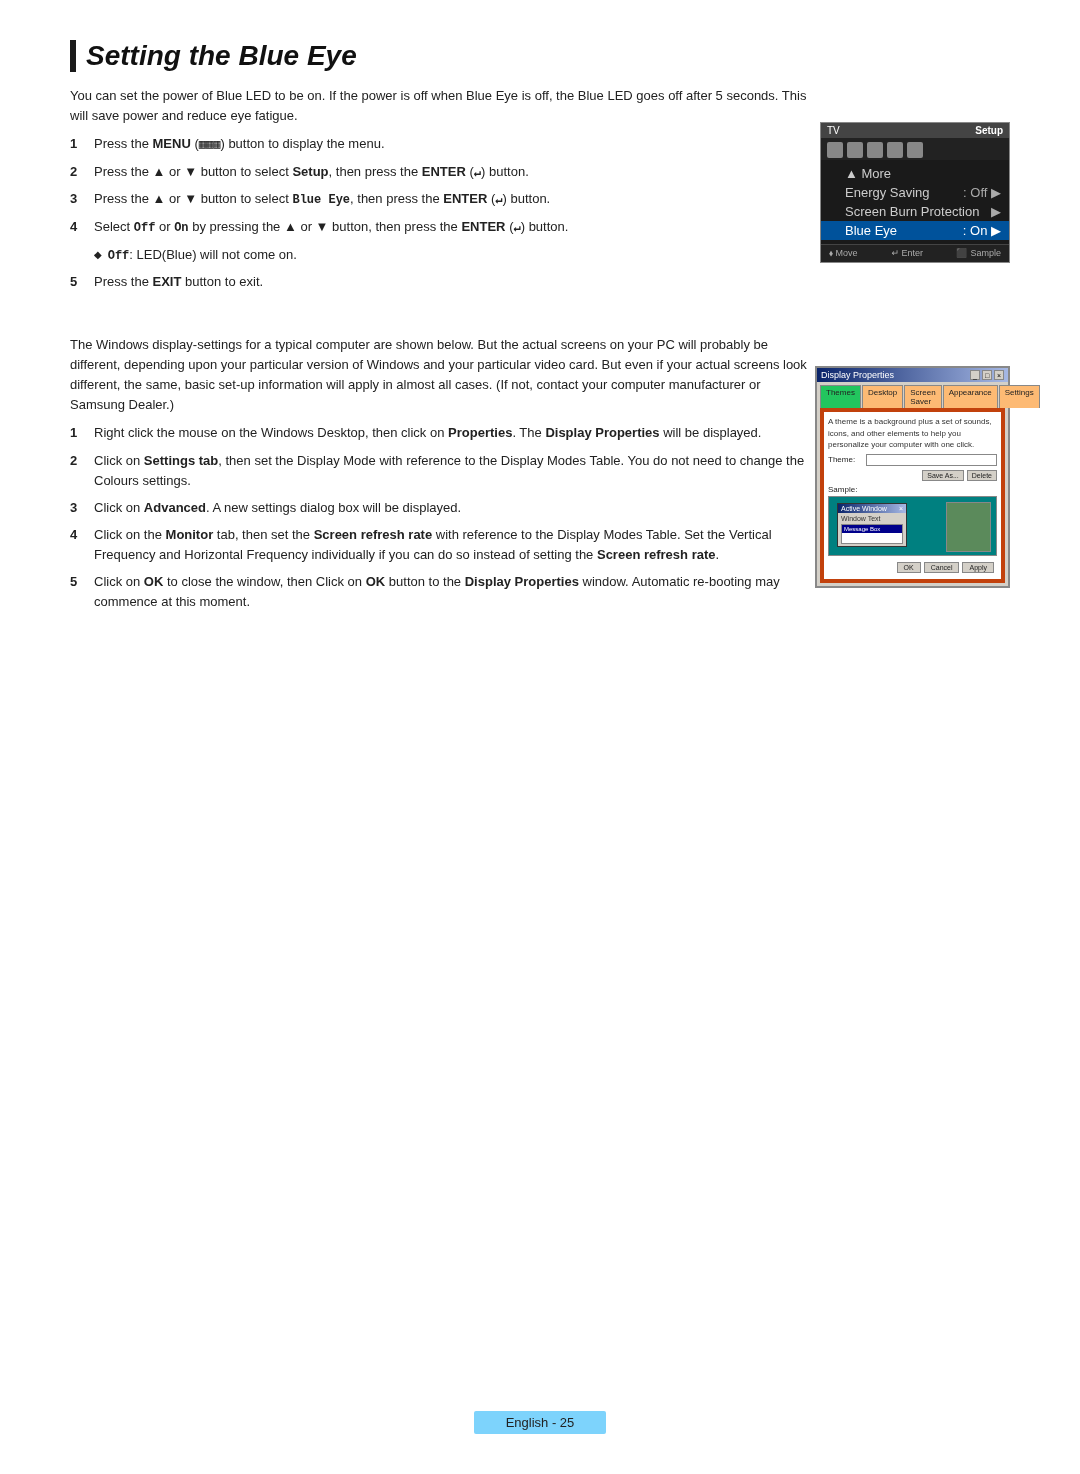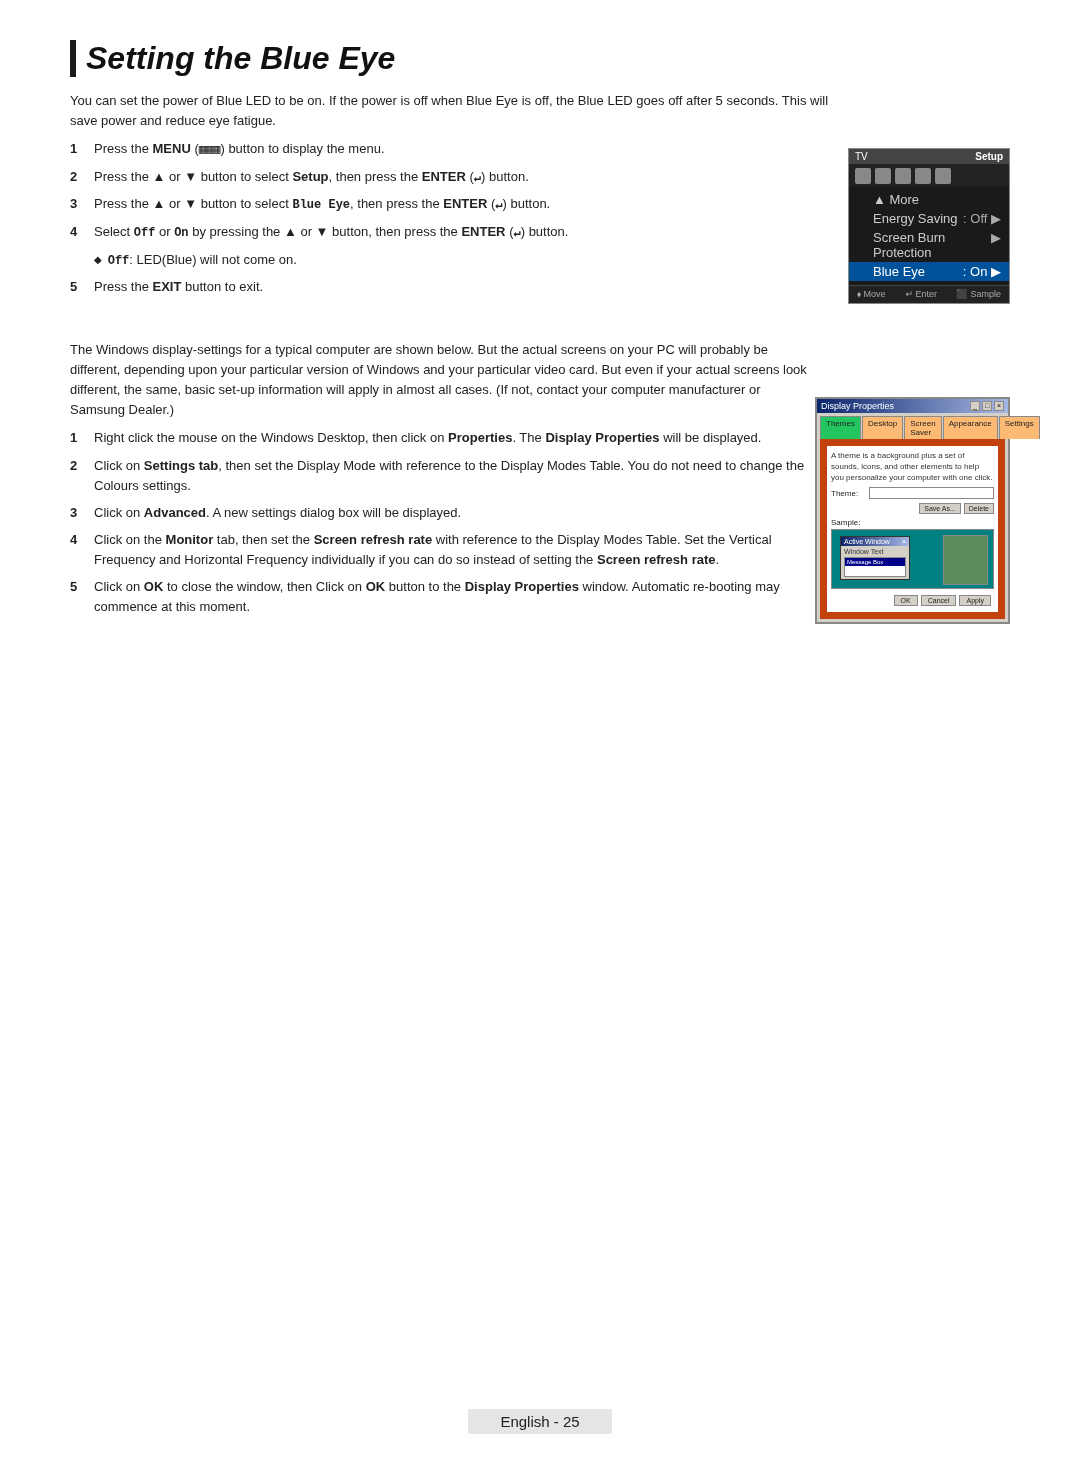--- a/index.html
+++ b/index.html
@@ -19,34 +19,34 @@
       align-items: center;
       margin-bottom: 14px;
     }
     .section-heading-bar {
       width: 6px;
       background: #1a1a1a;
       margin-right: 10px;
       align-self: stretch;
     }
     .section-heading h2 {
-      font-size: 32px;
+      font-size: 28px;
       font-weight: 900;
       color: #111;
       font-style: italic;
     }
 
     .section {
       margin-bottom: 36px;
     }
 
     
     .section-content {
       display: flex;
-      align-items: flex-end;
+      align-items: center;
     }
     .section-text {
       flex: 1;
     }
     .section-screenshot {
       flex: 0 0 auto;
     }
 
     p {
       margin-bottom: 8px;
@@ -97,21 +97,21 @@
       font-size: 12px;
       font-weight: bold;
     }
 
     strong, b {
       font-weight: bold;
     }
 
     
     .tv-setup-img {
-      width: 162px;
+      width: 190px;
       border: 1px solid #888;
       font-size: 10px;
       background: #222;
       color: #fff;
     }
     .tv-setup-header {
       display: flex;
       justify-content: space-between;
       background: #444;
       padding: 2px 6px;
@@ -204,21 +204,21 @@
       border-bottom: none;
       font-size: 8px;
     }
     .dp-tab.active {
       background: #22c55e;
       position: relative;
       z-index: 1;
     }
     .dp-body {
       background: #fff;
-      border: 7px solid #c2410c;
+      border: 4px solid #c2410c;
       margin: 0 3px 3px 3px;
       padding: 4px;
     }
     .dp-description {
       font-size: 8px;
       color: #333;
       margin-bottom: 4px;
       line-height: 1.4;
     }
     .dp-theme-row {
@@ -303,23 +303,23 @@
     
     .page-footer {
       position: fixed;
       bottom: 40px;
       left: 0;
       width: 1080px;
       display: flex;
       justify-content: center;
     }
     .page-footer-badge {
-      background: #e5e5e5;
+      background: #7dd3fc;
       padding: 4px 32px;
-      font-size: 15px;
+      font-size: 13px;
       color: #222;
       border-radius: 2px;
     }
   </style>
 </head>
 <body>
 
 <div class="section">
   <div class="section-heading">
     <div class="section-heading-bar"></div>

